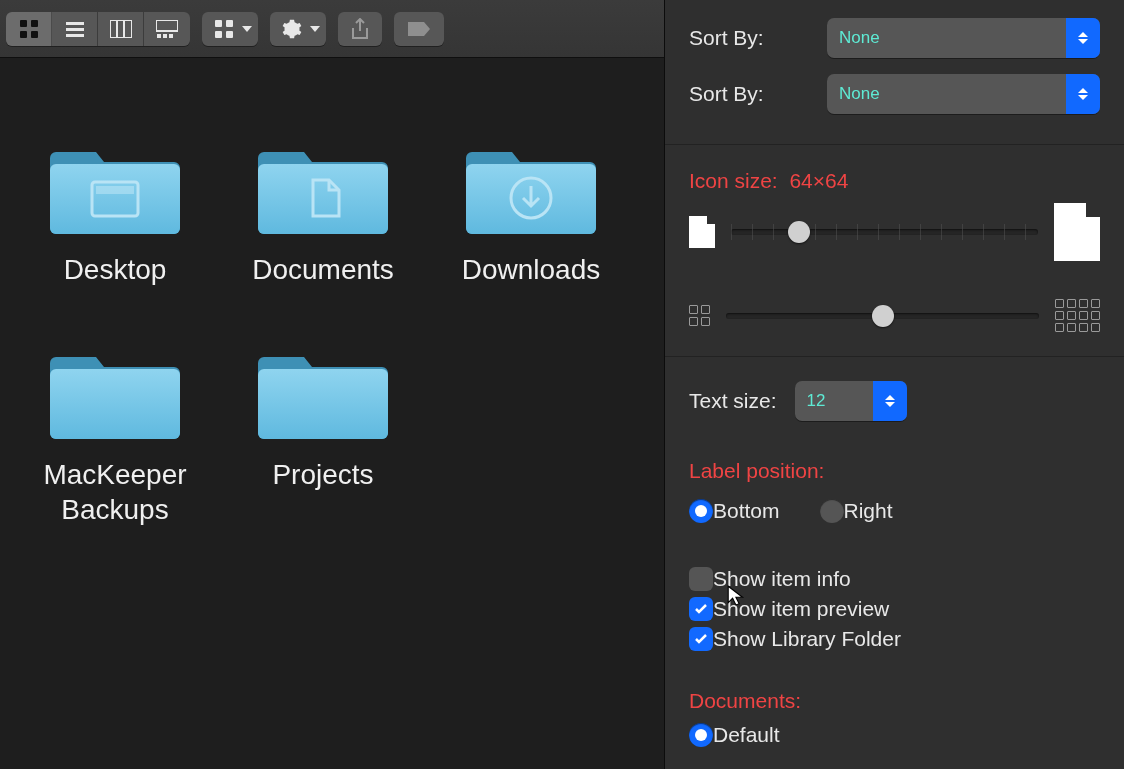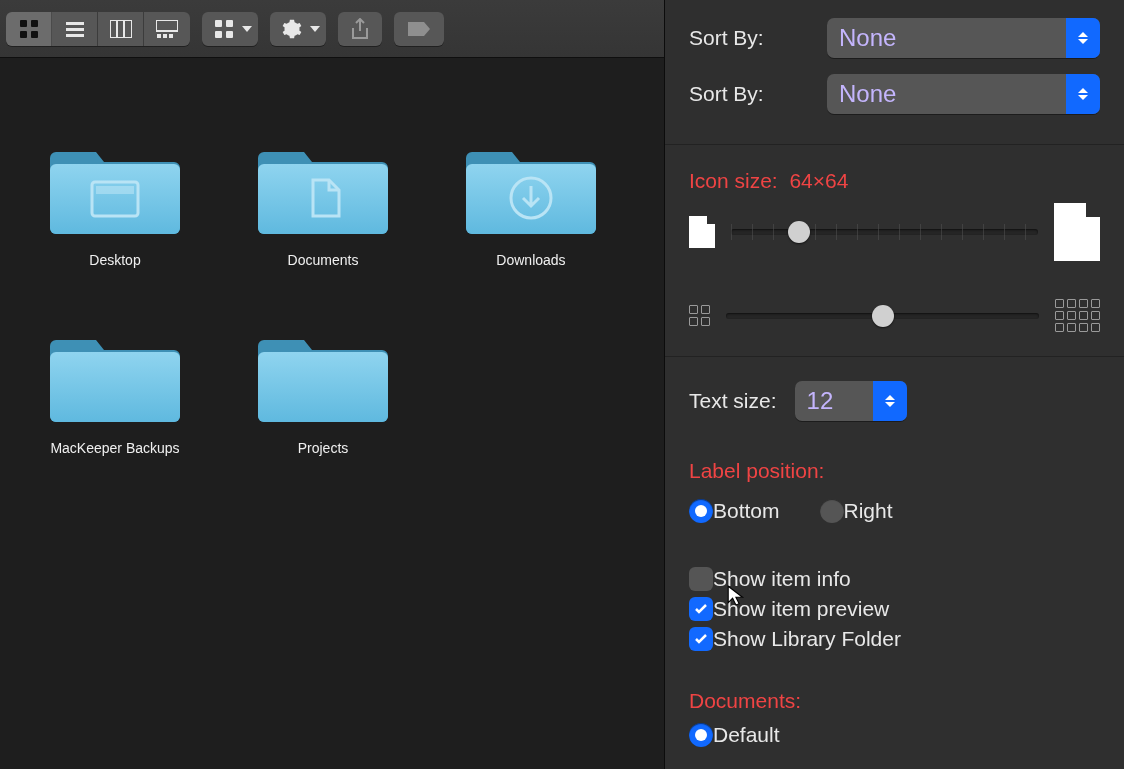--- a/index.html
+++ b/index.html
@@ -75,21 +75,21 @@
 .file-item {
   width: 170px;
   display: flex;
   flex-direction: column;
   align-items: center;
   cursor: pointer;
 }
 .file-label {
   margin-top: 14px;
   text-align: center;
-  font-size: 14px;
+  font-size: 28px;
   line-height: 1.25;
   color: #f0f0f0;
   max-width: 170px;
 }
 .folder-svg { width: 130px; height: 100px; }
 
 
 .options {
   flex: 1;
   background: #2f2f2f;
@@ -107,21 +107,21 @@
   height: 40px;
   background: #565656;
   border-radius: 7px;
   display: flex;
   align-items: center;
   padding: 0 12px;
   position: relative;
   cursor: pointer;
   box-shadow: 0 1px 0 rgba(0,0,0,.4);
 }
-.dropdown .val { color: #c4b5fd; font-size: 24px; }
+.dropdown .val { color: #5eead4; font-size: 17px; }
 .dropdown .end {
   position: absolute; right: 0; top: 0; bottom: 0;
   width: 34px;
   background: #1169ff;
   border-radius: 0 7px 7px 0;
   display: flex; flex-direction: column; align-items: center; justify-content: center; gap: 2px;
 }
 .dropdown .end .tri {
   width:0;height:0;
   border-left:5px solid transparent;border-right:5px solid transparent;

